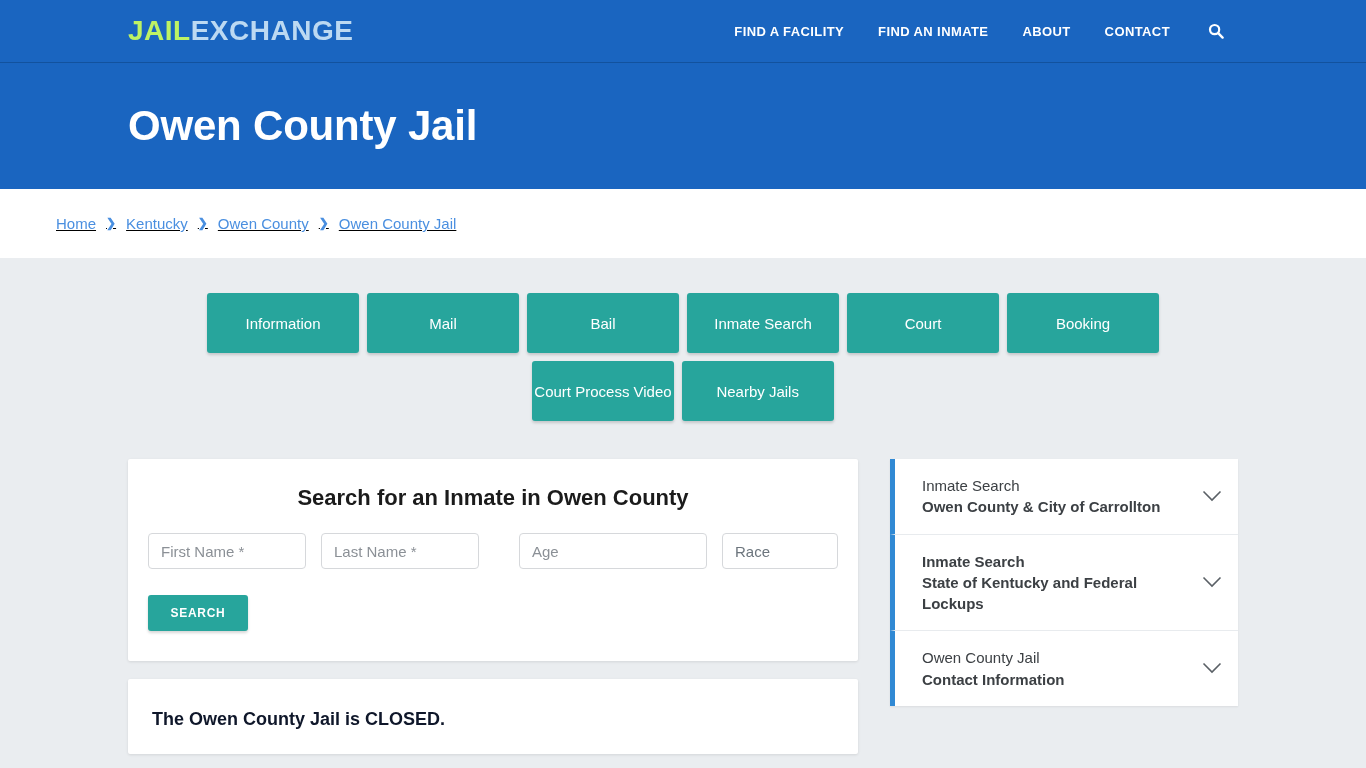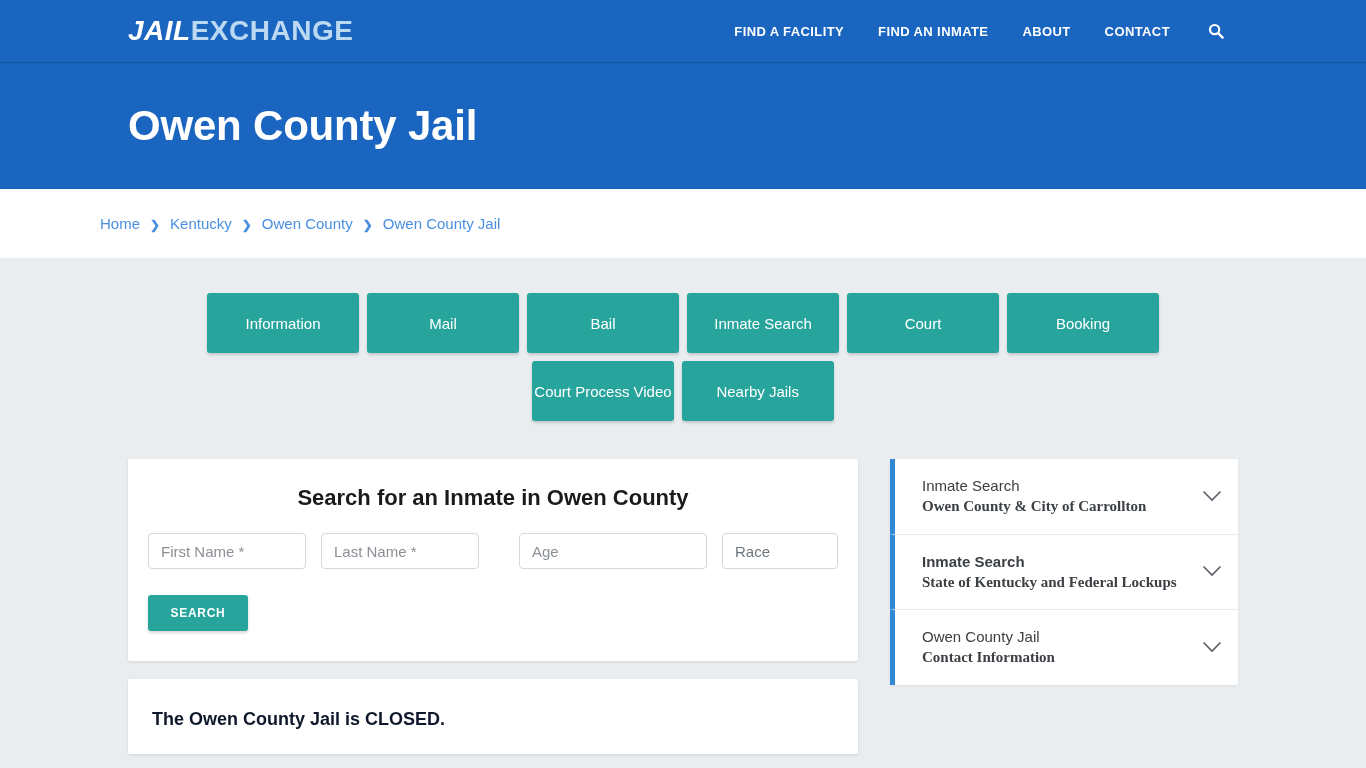--- a/index.html
+++ b/index.html
@@ -23,21 +23,21 @@
     position: relative;
   }
   .logo {
     margin-left: 128px;
     font-size: 28px;
     font-weight: bold;
     letter-spacing: 0.5px;
     line-height: 1;
     white-space: nowrap;
   }
-  .logo .l-jail { color: #ffffff; font-style: italic; }
+  .logo .l-jail { color: #bef264; }
   .logo .l-exchange { color: #bcd9f2; }
 
   .mainnav {
     position: absolute;
     right: 142px;
     display: flex;
     align-items: center;
     gap: 34px;
   }
   .mainnav a {
@@ -76,24 +76,25 @@
   }
 
   
   .crumbbar {
     height: 69px;
     background: #ffffff;
     display: flex;
     align-items: center;
   }
   .crumbs {
-    margin-left: 100px;
-    display: flex;
-    align-items: center;
+    margin-left: 56px;
+    display: flex;
+    align-items: flex-start;
     font-size: 15px;
+    text-decoration: underline;
   }
   .crumbs a {
     color: #4a8fe0;
     text-decoration: none;
     white-space: nowrap;
   }
   .crumb-sep {
     color: #4a8fe0;
     font-weight: bold;
     font-size: 12px;
@@ -230,21 +231,21 @@
     display: flex;
     align-items: center;
     padding: 16px 16px 16px 27px;
     cursor: pointer;
     box-shadow: 0 1px 2px rgba(0,0,0,0.07);
   }
   .acc-item:last-child { border-bottom: none; }
   .acc-text { flex: 1; line-height: 1.42; }
   .acc-line1 { font-size: 15px; color: #3c4044; }
   .acc-line1.bold { font-weight: bold; }
-  .acc-line2 { font-size: 15px; color: #3c4044; font-weight: bold; font-family: Liberation Serif, serif; }
+  .acc-line2 { font-size: 15px; color: #3c4044; font-weight: bold; }
   .chev { margin-left: 12px; flex: none; display: flex; }
 </style>
 </head>
 <body>
 
 <div class="topbar">
   <div class="logo">
     <span class="l-jail">JAIL</span><span class="l-exchange">EXCHANGE</span>
   </div>
   <nav class="mainnav">

